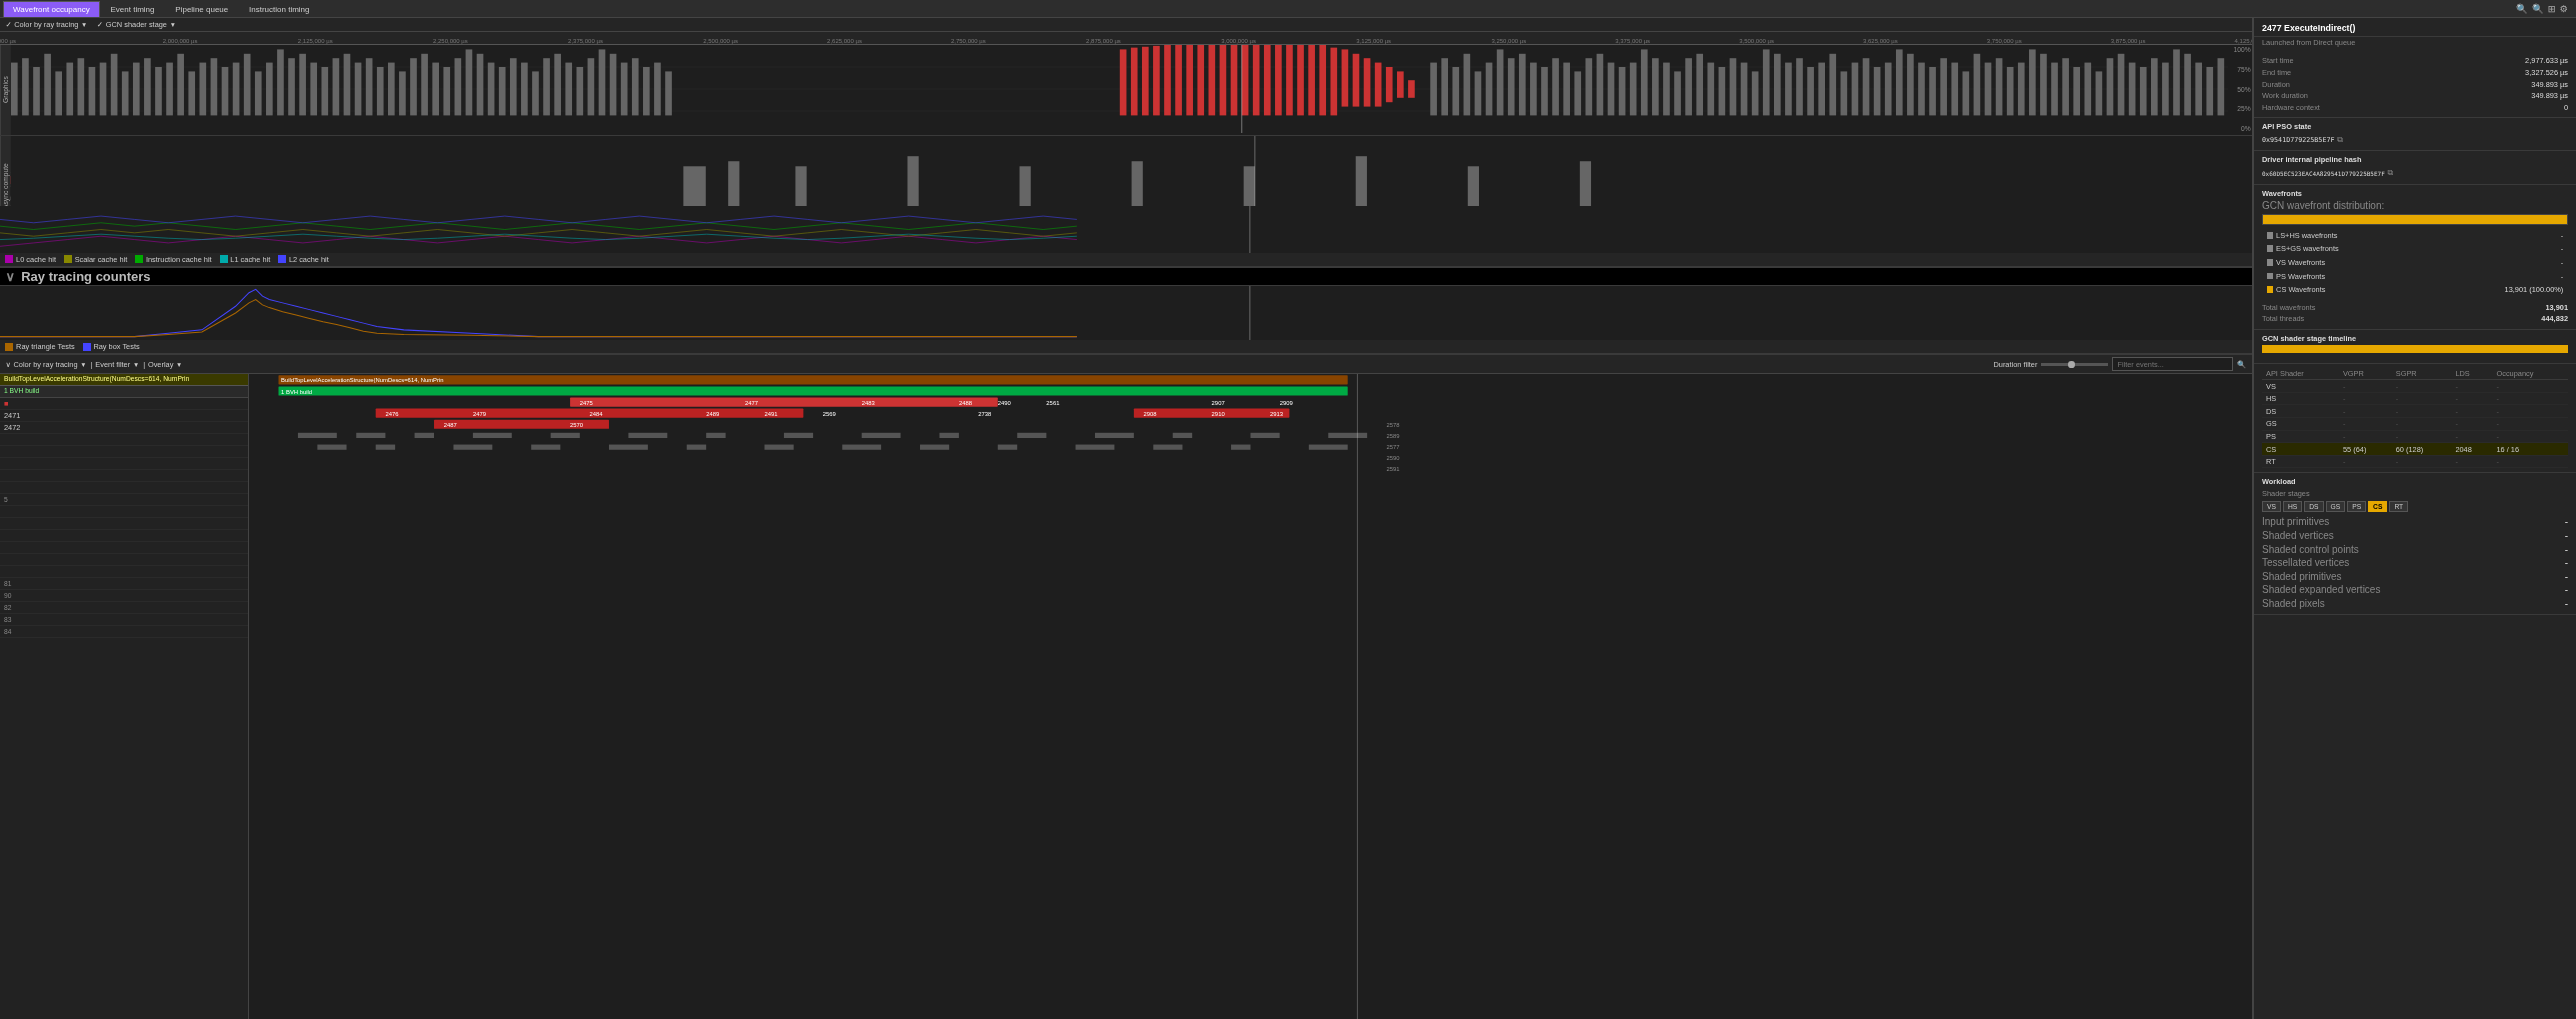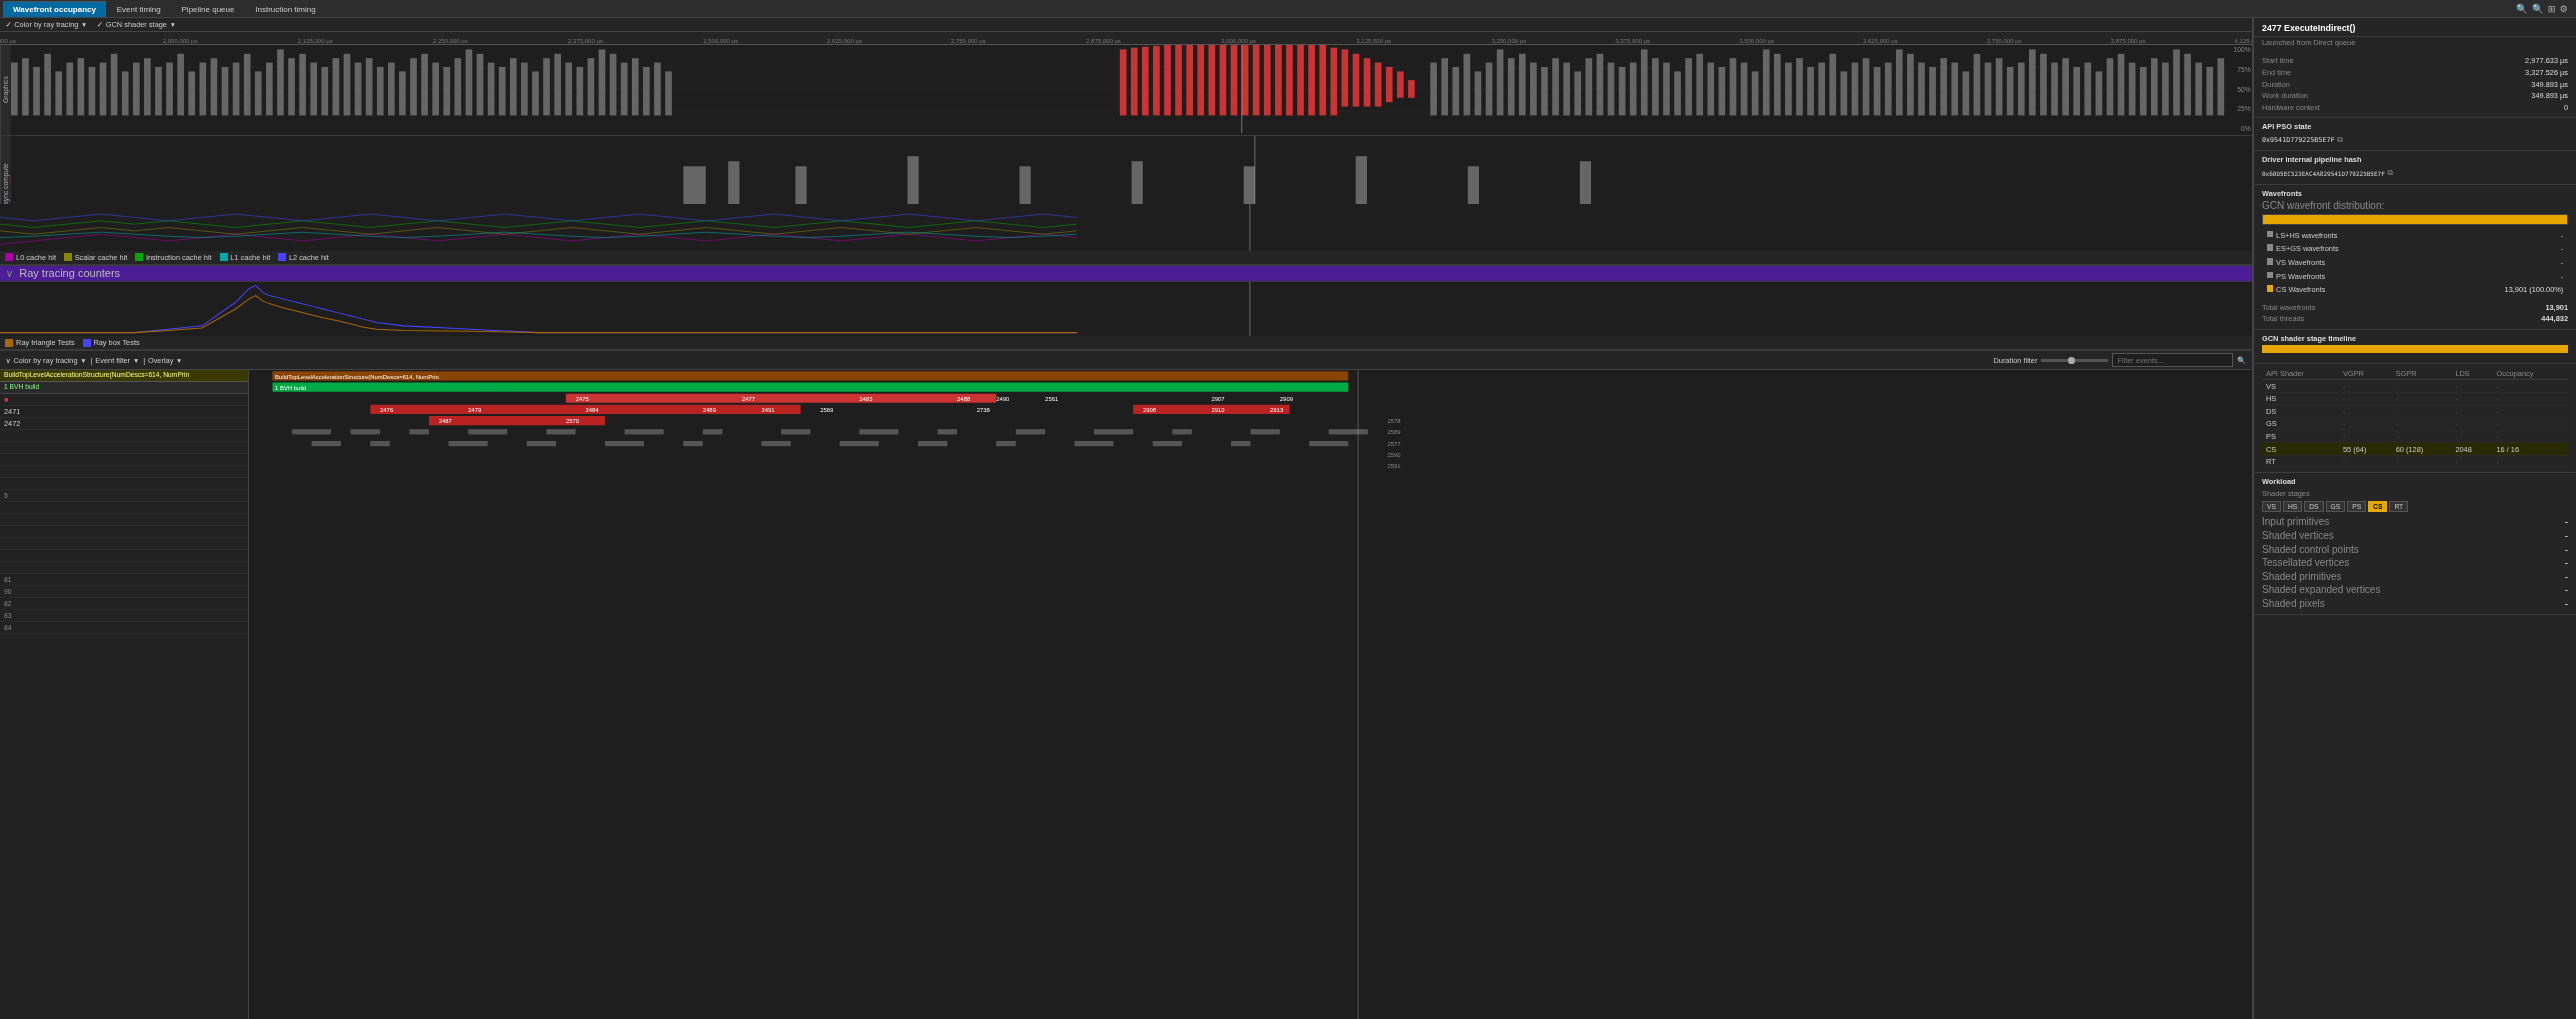--- a/index.html
+++ b/index.html
@@ -25,24 +25,23 @@
     }
     .top-tab {
       padding: 2.7px 9.4px;
       cursor: pointer;
       border: 0.7px solid transparent;
       border-bottom: none;
       color: #ccc;
       font-size: 8px;
     }
     .top-tab.active {
-      background: #0369a1;
+      background: #8b5cf6;
       border-color: #555;
       color: #fff;
-      font-weight: bold;
     }
 
     
     .main-layout {
       display: flex;
       flex: 1;
       overflow: hidden;
     }
 
     
@@ -177,25 +176,26 @@
 
     
     .cache-section {
       display: flex;
       flex-direction: column;
       border-bottom: 0.7px solid #3a3a3a;
       flex-shrink: 0;
       justify-content: center;
     }
     .section-title {
-      font-size: 11px;
+      font-size: 13px;
       color: #bbb;
       padding: 1.3px 5.4px;
-      background: #4c1d95;
+      background: #000000;
       border-bottom: 0.7px solid #3a3a3a;
+      font-weight: bold;
     }
     .section-title .collapse-arrow {
       margin-right: 2.7px;
       color: #888;
     }
     .cache-chart {
       height: 47px;
       background: #1e1e1e;
       position: relative;
       overflow: hidden;
@@ -356,20 +356,21 @@
     .wf-table {
       width: 100%;
       font-size: 7.4px;
     }
     .wf-table td {
       padding: 1.3px 2.7px;
       color: #ccc;
     }
     .wf-table td:first-child {
       display: flex;
+      align-items: center;
       gap: 2.7px;
     }
     .wf-color-dot {
       width: 6.7px;
       height: 6.7px;
       flex-shrink: 0;
     }
     .wf-table .val-col {
       text-align: right;
       color: #ddd;

